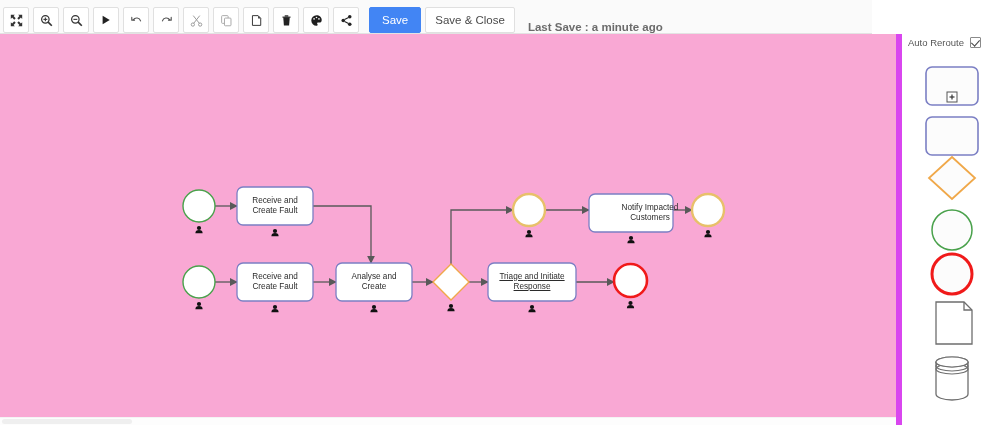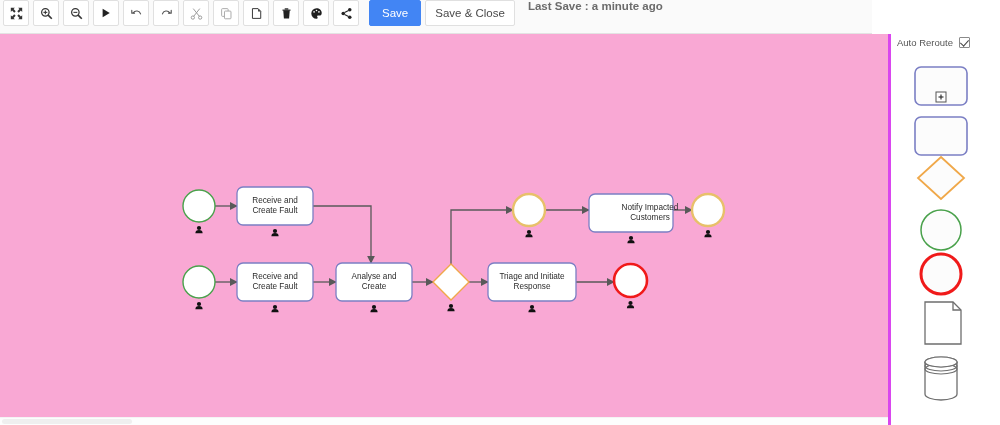--- a/index.html
+++ b/index.html
@@ -8,21 +8,21 @@
     background: #ffffff;
     font-family: "Liberation Sans", sans-serif;
     overflow: hidden;
   }
   #app { position: relative; width: 1000px; height: 425px; background:#fff; }
 
   
   #toolbar {
     position: absolute; left:0; top:0; width:872px; height:34px;
     background:#fafafa; border-bottom:1px solid #e3e3e3;
-    display:flex; align-items:flex-start; gap:4px; padding-left:3px;
+    display:flex; align-items:flex-end; gap:4px; padding-left:3px;
     box-sizing:border-box;
   }
   .tb-btn {
     width:26px; height:26px; background:#fff;
     border:1px solid #e0e0e0; border-radius:2px;
     display:flex; align-items:center; justify-content:center;
     cursor:pointer; box-sizing:border-box;
   }
   .tb-btn svg { display:block; }
   .tb-sep { width:2px; }
@@ -54,22 +54,22 @@
     position:absolute; left:0; bottom:0; width:900px; height:7px;
     background:#fdfdfd; border-top:1px solid #f4f4f4;
   }
   #hscroll-thumb {
     position:absolute; left:2px; top:1px; width:130px; height:5px;
     background:#efefef; border-radius:3px;
   }
 
   
   #palette {
-    position:absolute; right:0; top:34px; width:112px; height:391px;
-    background:#fff; border-left:3px solid #d946ef; box-sizing:border-box;
+    position:absolute; right:0; top:34px; width:104px; height:391px;
+    background:#fff; border-left:6px solid #d946ef; box-sizing:border-box;
   }
   #auto-reroute-row {
     position:absolute; left:6px; top:3px; display:flex; align-items:center; gap:6px;
   }
   #auto-reroute-label { font-size:9.5px; color:#555; }
   .checkbox {
     width:11px; height:11px; border:1px solid #8a8a8a; background:#fff;
     border-radius:1px; position:relative; cursor:pointer; box-sizing:border-box;
   }
   .checkbox.checked::after {
@@ -276,21 +276,21 @@
     </svg>
     <div id="labels-layer">
         <div class="node-label" style="left: 237px; top: 153px; width: 76px; height: 38px;">Receive and
 Create Fault</div>
         <div class="node-label" style="left: 237px; top: 229px; width: 76px; height: 38px;">Receive and
 Create Fault</div>
         <div class="node-label" style="left: 336px; top: 229px; width: 76px; height: 38px;">Analyse and
 Create</div>
         <div class="node-label" style="left: 589px; top: 160px; width: 72px; height: 38px; margin-left: 25px;">Notify Impacted
 Customers</div>
-        <div class="node-label" style="left: 488px; top: 229px; width: 88px; height: 38px;">Triage and Initiate
+        <div class="node-label" style="left: 488px; top: 229px; width: 88px; height: 38px; text-decoration: underline;">Triage and Initiate
 Response</div>
       </div>
 
     <div id="hscroll">
       <div id="hscroll-thumb"></div>
     </div>
   </div>
 
   <div id="palette">
     <div id="auto-reroute-row">

